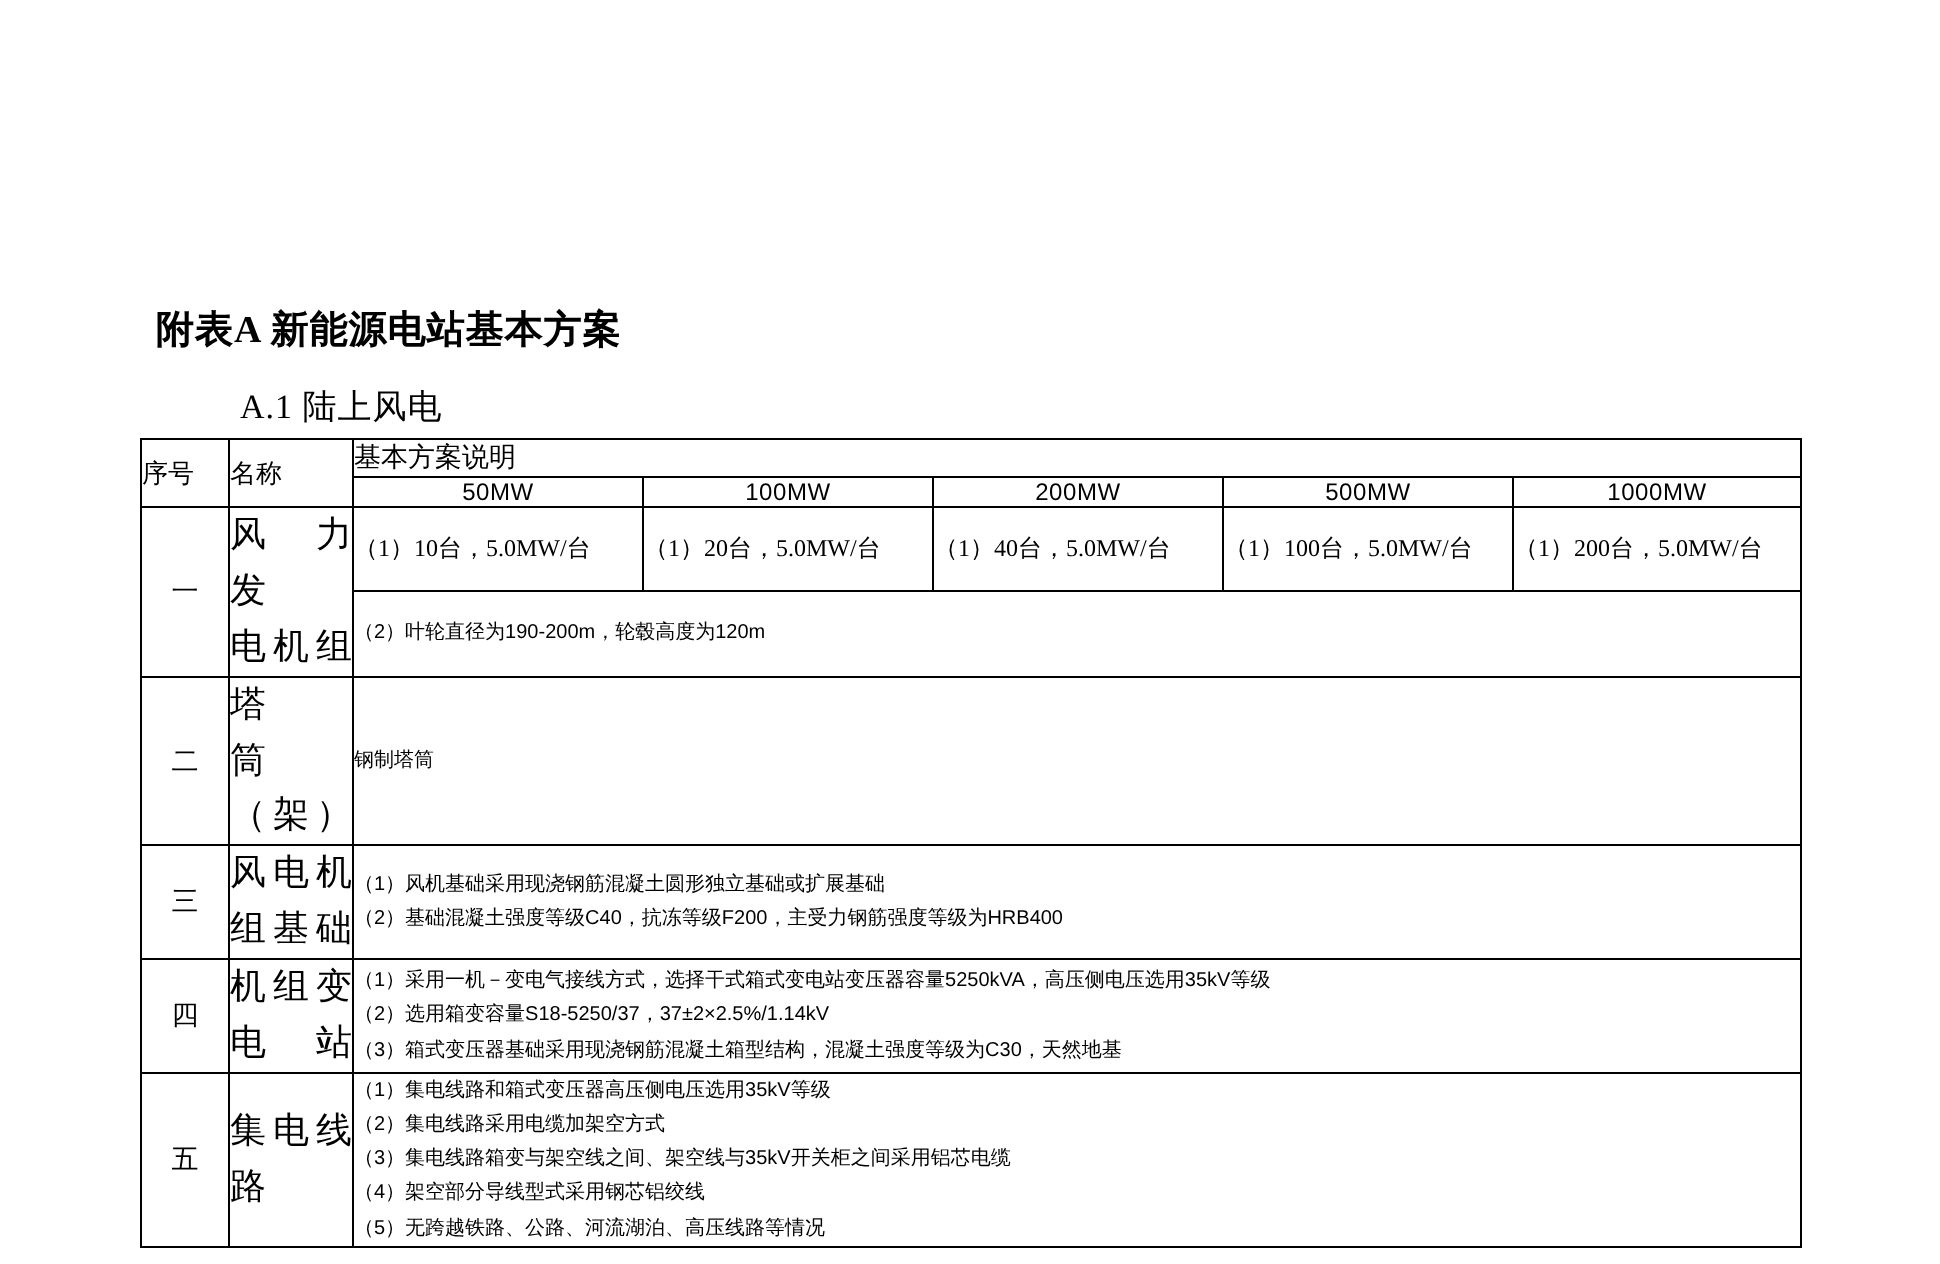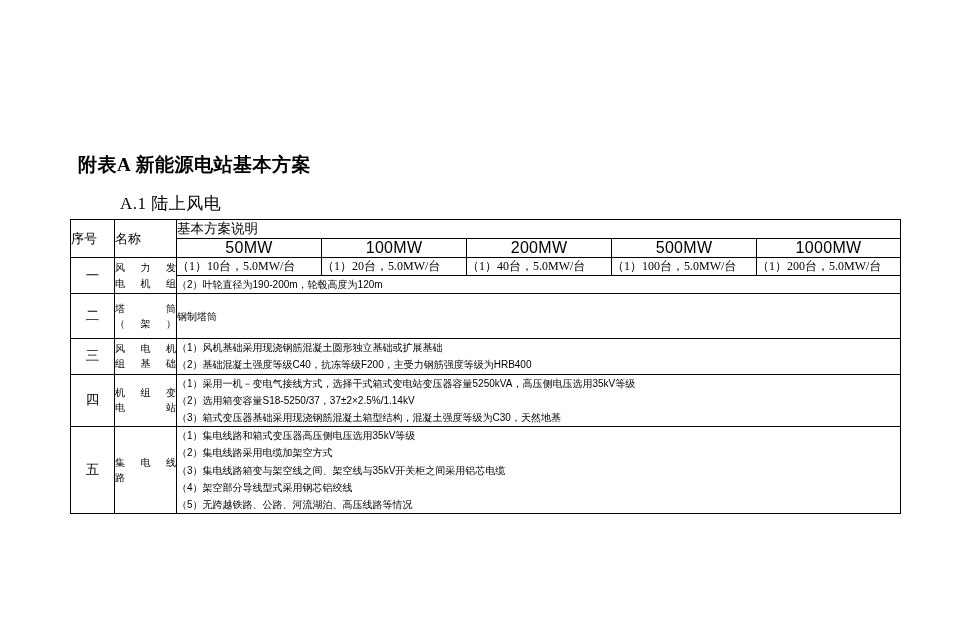--- a/index.html
+++ b/index.html
@@ -57,32 +57,32 @@
     padding: 6px 2px;
   }
   .hdr-span {
     text-align: left;
     font-size: 13.5px;
     padding: 5px 2px;
     font-weight: bold;
   }
   .sub-hdr {
     text-align: center;
-    font-size: 16px;
+    font-size: 12px;
     font-family: "Liberation Sans", sans-serif;
     padding: 5px 2px;
     letter-spacing: 0.3px;
   }
   .idx-cell {
     text-align: center;
     font-size: 13.5px;
     width: 44px;
   }
   .name-cell {
-    font-size: 10px;
+    font-size: 18px;
     padding: 4px 6px;
     line-height: 1.55;
     width: 62px;
     text-align: justify;
     text-align-last: justify;
   }
   .name-cell .nm {
     display: block;
   }
   .content-cell {

